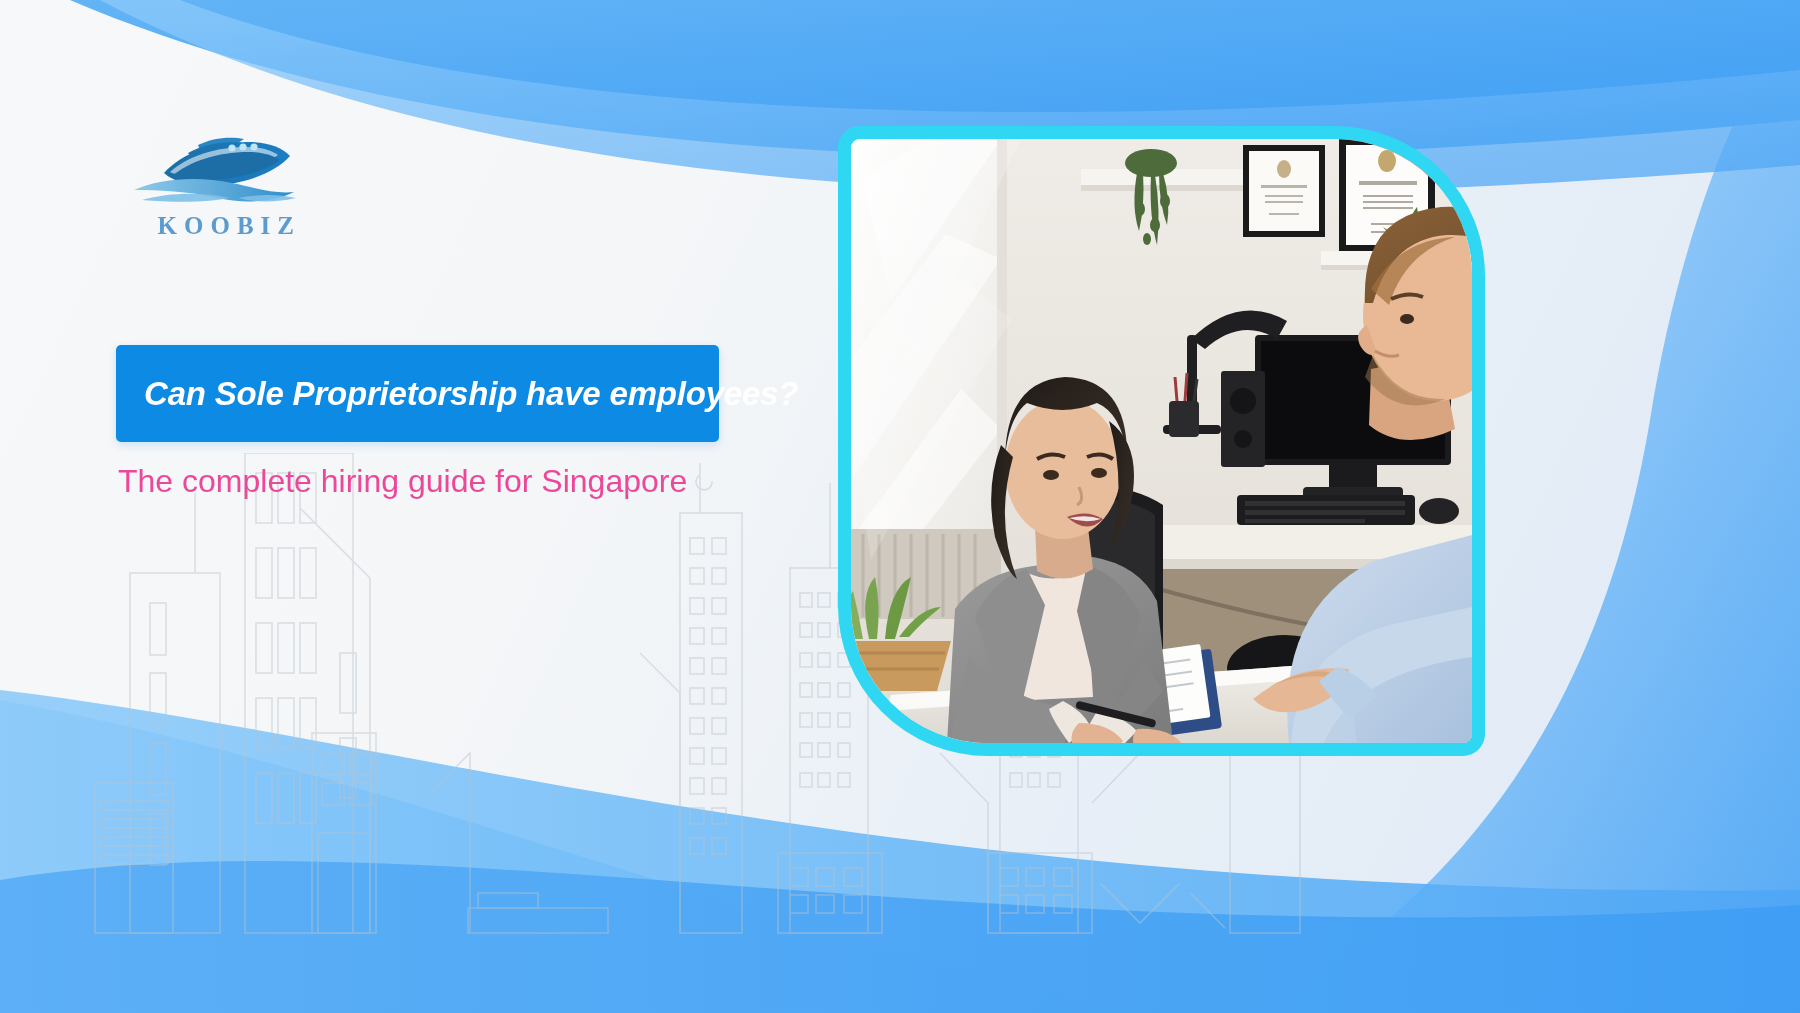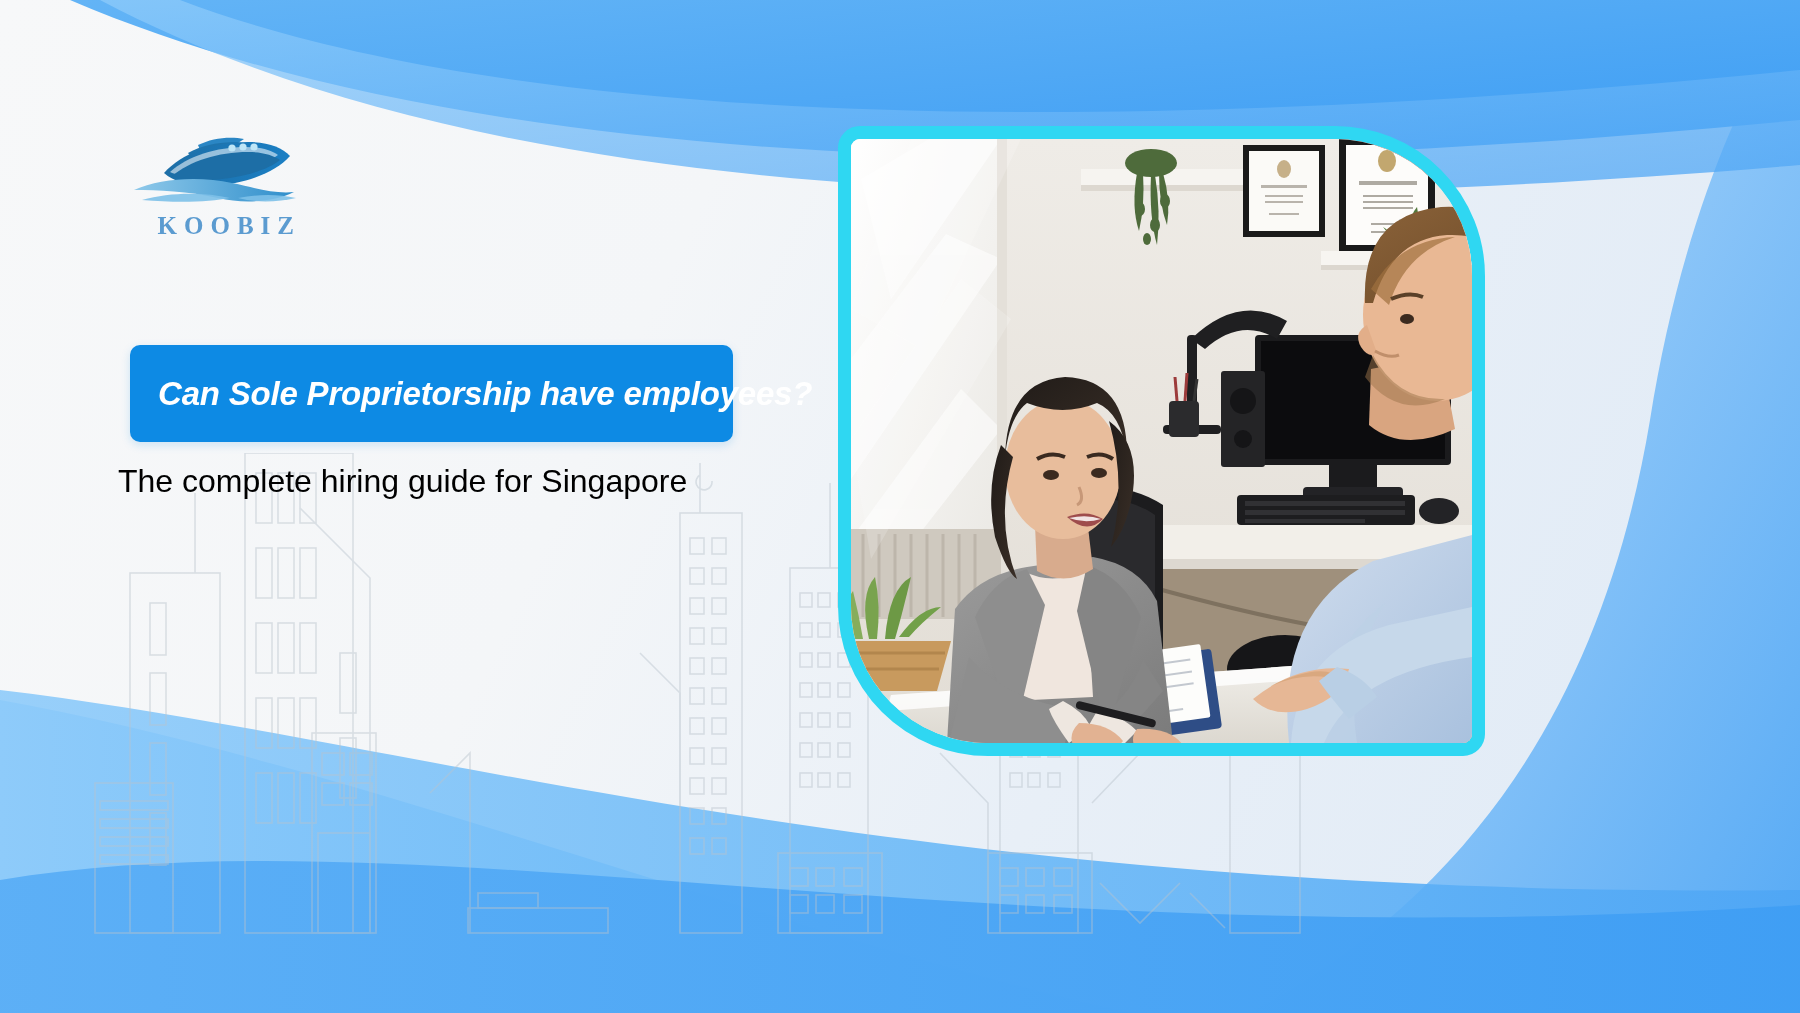--- a/index.html
+++ b/index.html
@@ -22,39 +22,39 @@
   .logo-mark{width:175px;height:82px;display:block;margin-left:14px;}
   .logo-word{
     margin-top:2px;text-align:right;width:175px;margin-left:14px;
     font-family:"Liberation Serif", serif;
     font-size:25px;font-weight:700;letter-spacing:7px;
     color:#5b9bd0;text-indent:7px;
   }
 
   
   .headline-banner{
-    position:absolute;left:130px;top:345px;
+    position:absolute;left:116px;top:345px;
     width:603px;height:97px;
     background:#0d8ae4;
-    border-radius:10px;
+    border-radius:5px;
     box-shadow:0 3px 10px rgba(13,138,228,.18);
     display:flex;align-items:center;
   }
   .headline-text{
     margin-left:28px;
     color:#ffffff;
     font-size:33px;
     font-weight:700;
     font-style:italic;
     letter-spacing:-.2px;
     white-space:nowrap;
   }
   .subhead{
     position:absolute;left:118px;top:463px;
-    font-size:32px;color:#000000;font-weight:400;white-space:nowrap;
+    font-size:32px;color:#ec4899;font-weight:400;white-space:nowrap;
   }
 
   
   .photo-card{
     position:absolute;left:838px;top:126px;
     width:647px;height:630px;
     border:13px solid #2fd7f2;
     border-radius:22px 150px 22px 150px;
     box-sizing:border-box;
     overflow:hidden;

